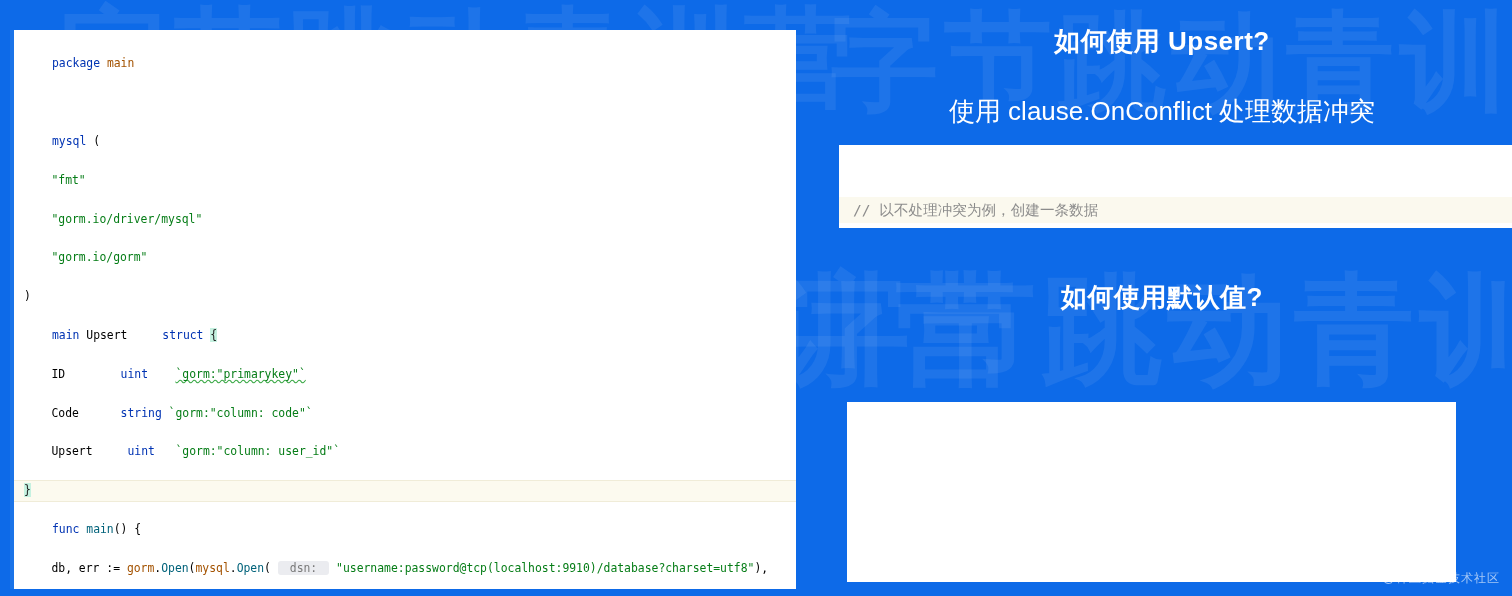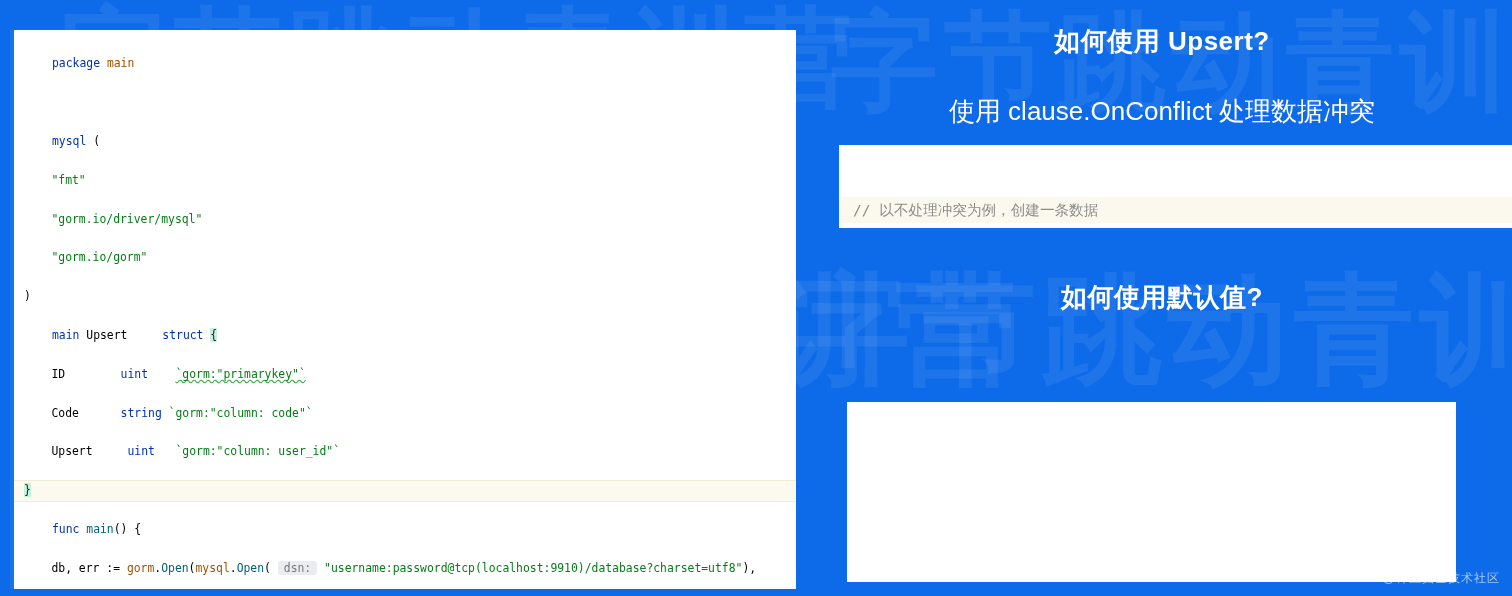--- a/index.html
+++ b/index.html
@@ -69,21 +69,21 @@
     z-index: -1;
   }
 
   
   .kw   { color: #0033b3; margin-left: 28px; }
   .fn   { color: #00627a; }
   .pkg  { color: #a35200; }
   .str  { color: #067d17; }
   .cmt  { color: #8c8c8c; margin-top: 21px; }
   .plain{ color: #000000; }
-  .hint { background:#ebecf0; color:#7a7a7a; border-radius:3px; padding:0 6px; }
+  .hint { background:#ebecf0; color:#7a7a7a; border-radius:3px; padding:0 12px; }
   .sel  { background: #c5f1e0; }
   .sq   { text-decoration: underline wavy #39a845; text-decoration-skip-ink: none; }
 
   
   #right-panel {
     position: absolute;
     left: 812px; top: 0;
     width: 700px; height: 596px;
   }
   .sec-title {

